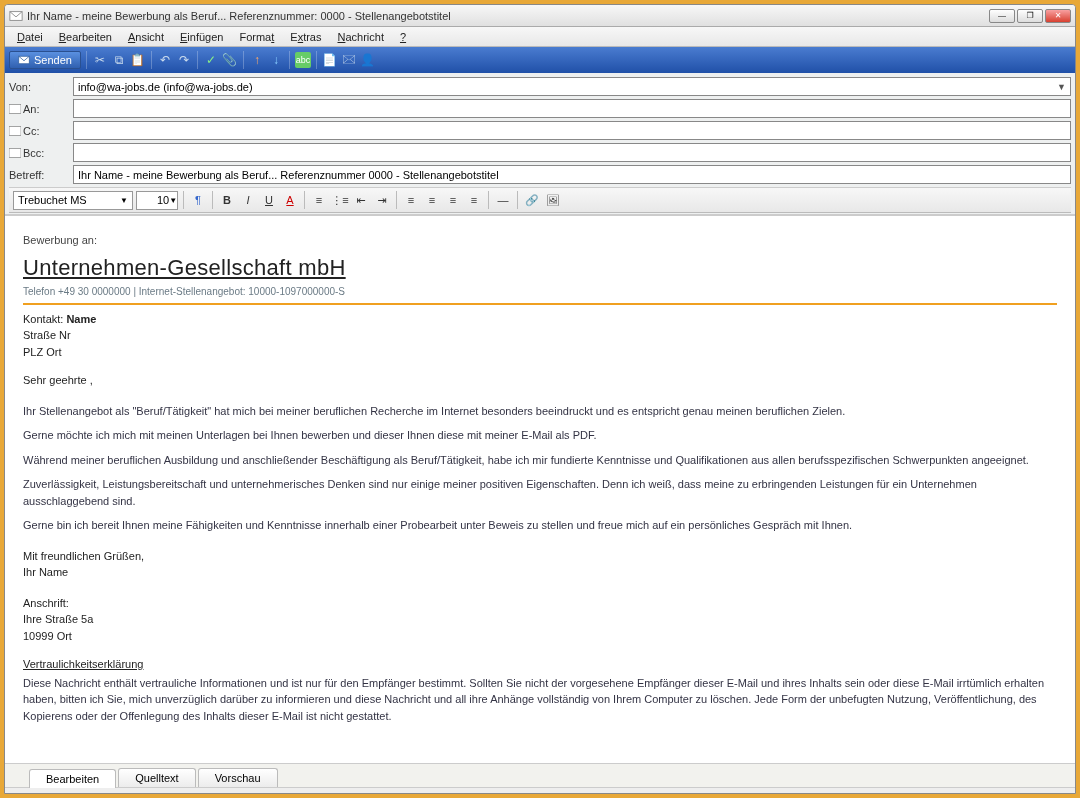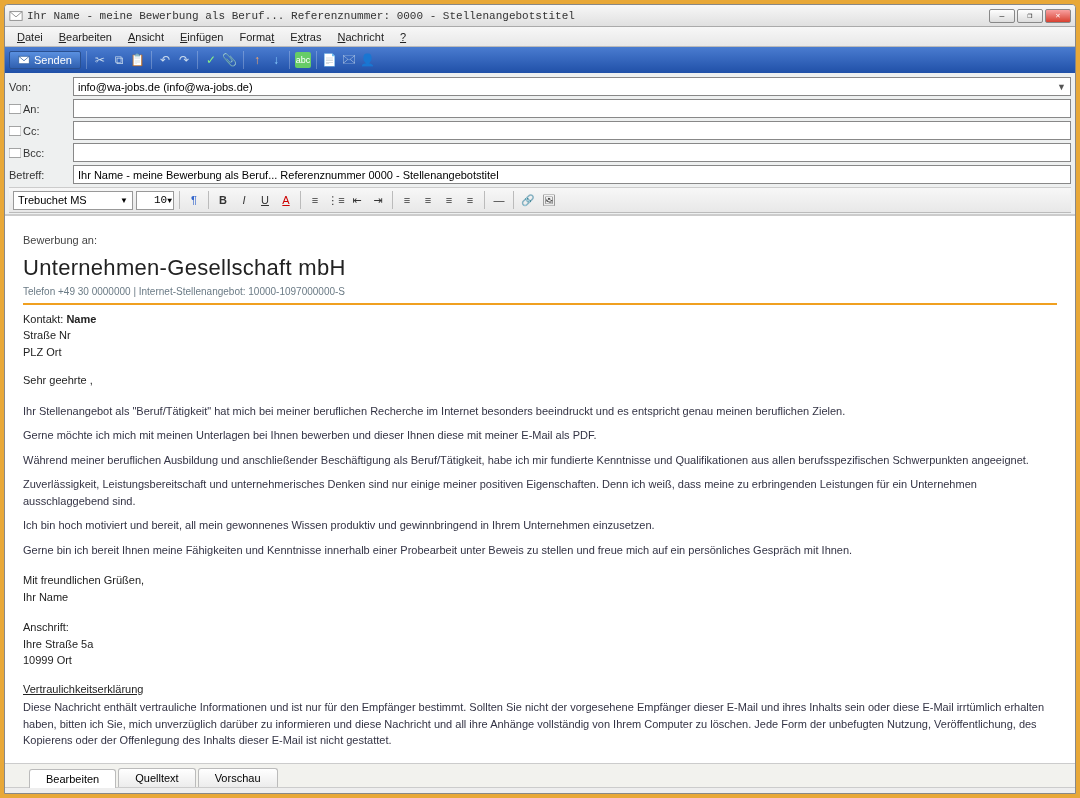--- a/index.html
+++ b/index.html
@@ -1,19 +1,19 @@
 <!DOCTYPE html>
 <html><head>
 <meta charset="utf-8">
 <style>
 * { margin: 0; padding: 0; box-sizing: border-box; }
 body { font-family: Tahoma, Verdana, sans-serif; font-size: 11px; background: #e8a838; width: 1080px; height: 798px; overflow: hidden; padding: 4px; }
 .window { background: #fff; border: 1px solid #888; height: 100%; display: flex; flex-direction: column; border-radius: 4px 4px 0 0; overflow: hidden; }
 
-.titlebar { background: linear-gradient(#f7f7f7, #e0e0e0); height: 22px; display: flex; align-items: center; padding: 0 4px; border-bottom: 1px solid #aaa; font-family: Liberation Mono, monospace; }
+.titlebar { background: linear-gradient(#f7f7f7, #e0e0e0); height: 22px; display: flex; align-items: center; padding: 0 4px; border-bottom: 1px solid #aaa; }
 .titlebar-icon { width: 14px; height: 14px; margin-right: 4px; }
 .titlebar-text { flex: 1; color: #333; font-size: 11px; }
 .titlebar-btns { display: flex; gap: 2px; }
 .titlebar-btn { width: 26px; height: 14px; border: 1px solid #888; border-radius: 2px; font-size: 8px; display: flex; align-items: center; justify-content: center; background: linear-gradient(#fefefe, #ddd); cursor: pointer; }
 .titlebar-btn.close { background: linear-gradient(#f8a0a0, #d84030); color: #fff; }
 
 .menubar { background: linear-gradient(#f7f7f7, #e8e8e8); height: 20px; display: flex; align-items: center; padding: 0 4px; border-bottom: 1px solid #bbb; }
 .menubar span { padding: 2px 8px; cursor: pointer; color: #222; }
 .menubar span u { text-decoration: underline; }
 
@@ -25,27 +25,27 @@
 .headers { background: #eef0f0; padding: 4px 4px 1px 4px; border-bottom: 1px solid #ccc; }
 .hrow { display: flex; align-items: center; margin-bottom: 3px; gap: 20px; }
 .hlabel { width: 44px; text-align: left; color: #333; font-size: 11px; display: flex; align-items: center; gap: 2px; }
 .hlabel svg { width: 12px; height: 10px; }
 .hinput { flex: 1; border: 1px solid #888; background: #fff; padding: 2px 4px; height: 19px; font-size: 11px; }
 .hselect { flex: 1; border: 1px solid #888; background: #fff; padding: 1px 4px; height: 19px; font-size: 11px; display: flex; align-items: center; justify-content: space-between; }
 .hselect .arrow { font-size: 9px; color: #555; }
 
 .fmtbar { background: linear-gradient(#f7f7f7, #e8e8e8); border-top: 1px solid #ccc; border-bottom: 1px solid #bbb; height: 26px; display: flex; align-items: center; padding: 0 4px; gap: 3px; margin-top: 3px; }
 .fmt-font { border: 1px solid #999; background: #fff; padding: 1px 4px; width: 120px; height: 19px; font-size: 11px; display: flex; align-items: center; justify-content: space-between; }
-.fmt-size { border: 1px solid #999; background: #fff; padding: 1px 1px; width: 38px; height: 19px; font-size: 11px; display: flex; align-items: center; justify-content: flex-end; font-family: Liberation Mono, monospace; }
+.fmt-size { border: 1px solid #999; background: #fff; padding: 1px 20px; width: 38px; height: 19px; font-size: 11px; display: flex; align-items: center; justify-content: space-between; }
 .fmt-btn { width: 18px; height: 18px; display: inline-flex; align-items: center; justify-content: center; cursor: pointer; color: #333; font-size: 11px; border: 1px solid transparent; }
 .fmt-sep { width: 1px; height: 18px; background: #bbb; margin: 0 2px; }
 
 .body-area { flex: 1; background: #fff; border-top: 1px solid #ccc; padding: 16px 18px; overflow-y: auto; color: #222; font-family: 'Trebuchet MS', sans-serif; font-size: 11px; line-height: 1.5; }
 .body-area .subtle { color: #444; }
-.company { font-size: 22px; font-weight: normal; letter-spacing: 0.3px; font-family: 'Trebuchet MS', sans-serif; margin-top: 2px; }
+.company { font-size: 22px; font-weight: normal; letter-spacing: 0.3px; font-family: 'Trebuchet MS', sans-serif; margin-top: 2px; text-decoration: underline; }
 .company-sub { color: #6a7a85; font-size: 10px; }
 .orange-divider { height: 2px; background: #f0a020; margin: 4px 0 6px 0; }
 .contact-block { margin-bottom: 12px; }
 .para { margin-bottom: 8px; color: #334; }
 .para2 { margin-bottom: 2px; color: #334; }
 .conf-title { text-decoration: underline; margin-top: 12px; margin-bottom: 2px; }
 
 .bottom-tabs { background: #f2f2ee; border-top: 1px solid #ccc; height: 24px; display: flex; align-items: flex-end; padding-left: 24px; }
 .tab { border: 1px solid #bbb; border-bottom: none; padding: 3px 16px; background: linear-gradient(#fff, #ececec); margin-right: 2px; font-size: 11px; cursor: pointer; border-radius: 3px 3px 0 0; }
 .tab.active { background: #fff; font-weight: normal; position: relative; top: 1px; }
@@ -199,21 +199,20 @@
     <div class="contact-block">
       <div><span>Kontakt:</span> <b>Name</b></div>
       <div>Straße Nr</div>
       <div>PLZ Ort</div>
     </div>
     <div style="margin-bottom:14px">Sehr geehrte ,</div>
     <div class="para">Ihr Stellenangebot als "Beruf/Tätigkeit" hat mich bei meiner beruflichen Recherche im Internet besonders beeindruckt und es entspricht genau meinen beruflichen Zielen.</div>
     <div class="para">Gerne möchte ich mich mit meinen Unterlagen bei Ihnen bewerben und dieser Ihnen diese mit meiner E-Mail als PDF.</div>
     <div class="para">Während meiner beruflichen Ausbildung und anschließender Beschäftigung als Beruf/Tätigkeit, habe ich mir fundierte Kenntnisse und Qualifikationen aus allen berufsspezifischen Schwerpunkten angeeignet.</div>
     <div class="para">Zuverlässigkeit, Leistungsbereitschaft und unternehmerisches Denken sind nur einige meiner positiven Eigenschaften. Denn ich weiß, dass meine zu erbringenden Leistungen für ein Unternehmen ausschlaggebend sind.</div>
-    <div class="para">Ich bin hoch motiviert und bereit, all mein gewonnenes Wissen produktiv und gewinnbringend in Ihrem Unternehmen einzusetzen.</div>
     <div class="para">Gerne bin ich bereit Ihnen meine Fähigkeiten und Kenntnisse innerhalb einer Probearbeit unter Beweis zu stellen und freue mich auf ein persönliches Gespräch mit Ihnen.</div>
     <div style="margin-top:14px">
       <div>Mit freundlichen Grüßen,</div>
       <div>Ihr Name</div>
     </div>
     <div style="margin-top:14px">
     </div>
     <div style="margin-top:14px">
       <div>Anschrift:</div>
       <div>Ihre Straße 5a</div>

